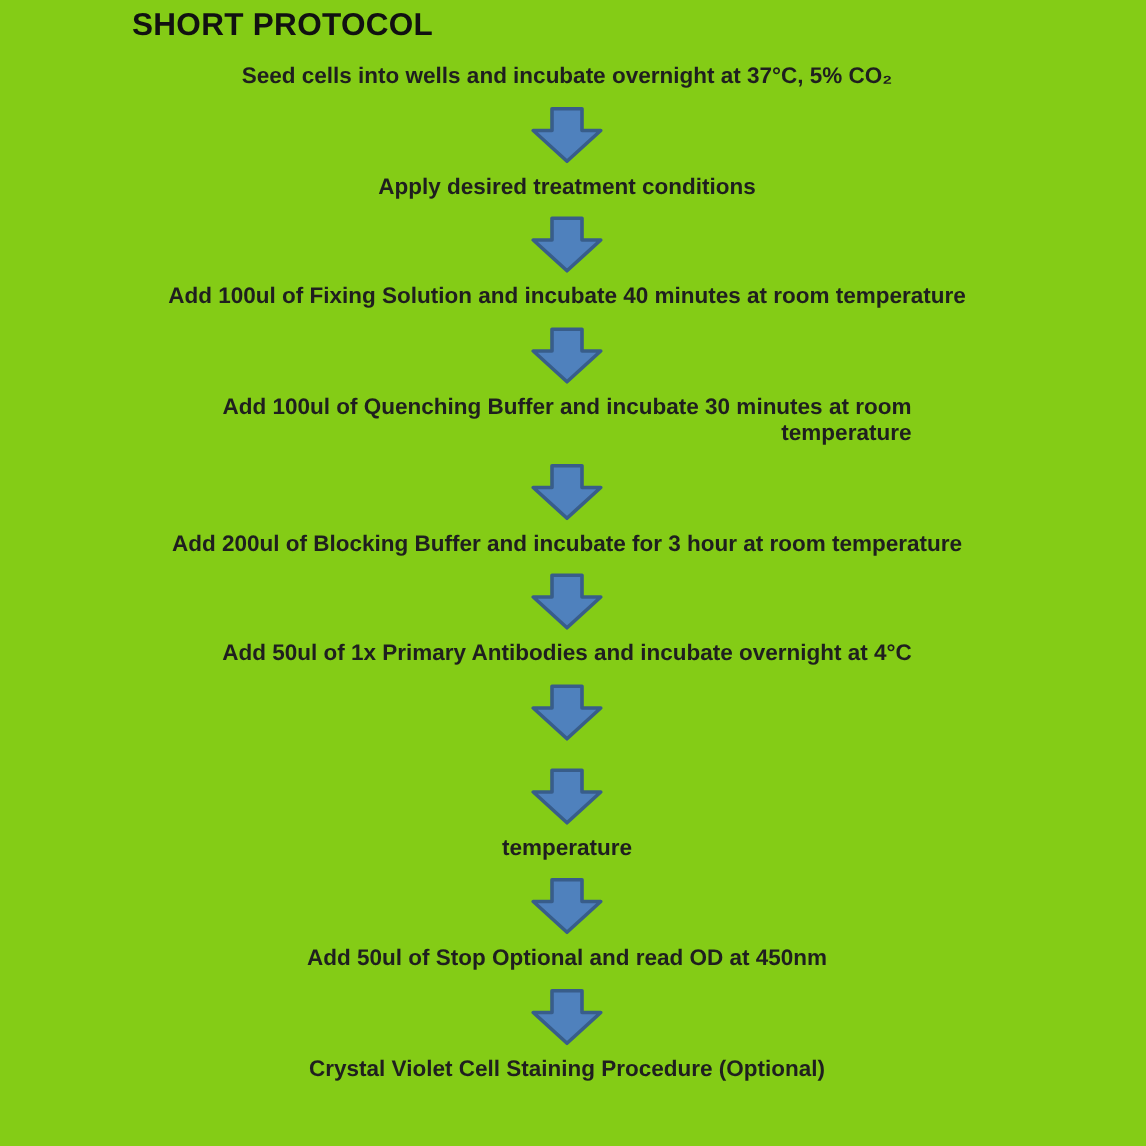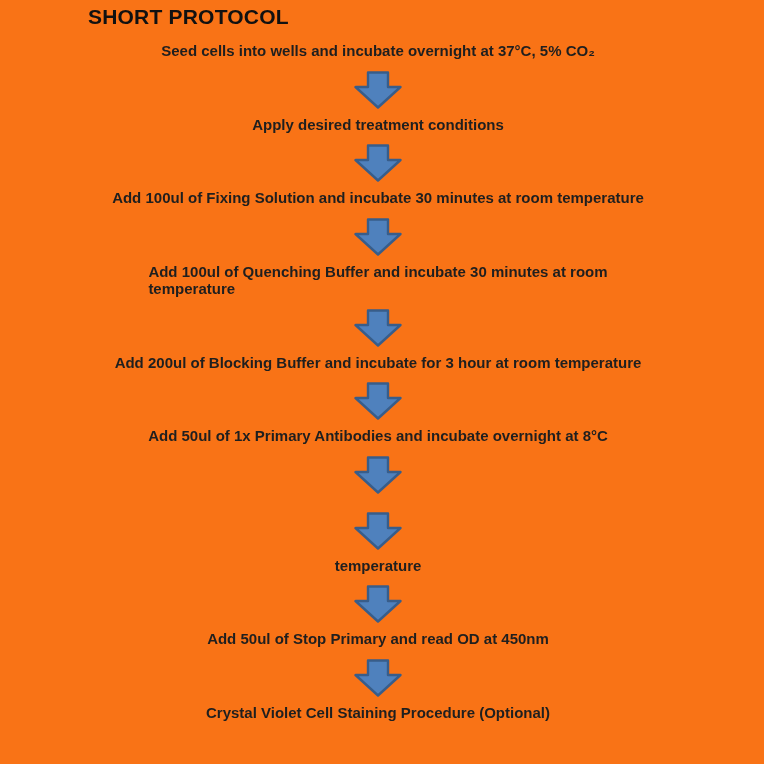--- a/index.html
+++ b/index.html
@@ -4,42 +4,42 @@
 <style>
   html, body {
     margin: 0;
     padding: 0;
     background: #ffffff;
   }
   .canvas {
     position: relative;
     width: 764px;
     height: 764px;
-    background: #f97316;
+    background: #84cc16;
     overflow: hidden;
     font-family: "Liberation Sans", sans-serif;
   }
   .title {
     margin: 5px 0 0 88px;
     font-size: 21px;
     font-weight: bold;
     letter-spacing: 0.2px;
     color: #111111;
     line-height: 24px;
   }
   .flow {
     display: flex;
     flex-direction: column;
     align-items: center;
     width: 100%;
     padding-right: 8px;
     box-sizing: border-box;
   }
   .step {
-    text-align: left;
+    text-align: right;
     font-size: 15px;
     font-weight: bold;
     color: #1f1f1f;
     line-height: 17.5px;
   }
   .step:first-child {
     margin-top: 13px;
   }
   .arrow {
     margin: 11px 0 7px 0;
@@ -71,21 +71,21 @@
 
     <div class="step">
       <div>Apply desired treatment conditions</div>
     </div>
 
     <svg class="arrow" width="48" height="38" viewBox="0 0 48 38">
       <polygon points="14,1.5 34,1.5 34,16 46.5,16 24,36.5 1.5,16 14,16"></polygon>
     </svg>
 
     <div class="step">
-      <div>Add 100ul of Fixing Solution and incubate 30 minutes at room temperature</div>
+      <div>Add 100ul of Fixing Solution and incubate 40 minutes at room temperature</div>
     </div>
 
     <svg class="arrow" width="48" height="38" viewBox="0 0 48 38">
       <polygon points="14,1.5 34,1.5 34,16 46.5,16 24,36.5 1.5,16 14,16"></polygon>
     </svg>
 
     <div class="step">
       <div>Add 100ul of Quenching Buffer and incubate 30 minutes at room</div>
       <div>temperature</div>
     </div>
@@ -96,21 +96,21 @@
 
     <div class="step">
       <div>Add 200ul of Blocking Buffer and incubate for 3 hour at room temperature</div>
     </div>
 
     <svg class="arrow" width="48" height="38" viewBox="0 0 48 38">
       <polygon points="14,1.5 34,1.5 34,16 46.5,16 24,36.5 1.5,16 14,16"></polygon>
     </svg>
 
     <div class="step">
-      <div>Add 50ul of 1x Primary Antibodies and incubate overnight at 8°C</div>
+      <div>Add 50ul of 1x Primary Antibodies and incubate overnight at 4°C</div>
     </div>
 
     <svg class="arrow" width="48" height="38" viewBox="0 0 48 38">
       <polygon points="14,1.5 34,1.5 34,16 46.5,16 24,36.5 1.5,16 14,16"></polygon>
     </svg>
 
     <div class="step">
     </div>
 
     <svg class="arrow" width="48" height="38" viewBox="0 0 48 38">
@@ -119,21 +119,21 @@
 
     <div class="step">
       <div>temperature</div>
     </div>
 
     <svg class="arrow" width="48" height="38" viewBox="0 0 48 38">
       <polygon points="14,1.5 34,1.5 34,16 46.5,16 24,36.5 1.5,16 14,16"></polygon>
     </svg>
 
     <div class="step">
-      <div>Add 50ul of Stop Primary and read OD at 450nm</div>
+      <div>Add 50ul of Stop Optional and read OD at 450nm</div>
     </div>
 
     <svg class="arrow" width="48" height="38" viewBox="0 0 48 38">
       <polygon points="14,1.5 34,1.5 34,16 46.5,16 24,36.5 1.5,16 14,16"></polygon>
     </svg>
 
     <div class="step">
       <div>Crystal Violet Cell Staining Procedure (Optional)</div>
     </div>
 

